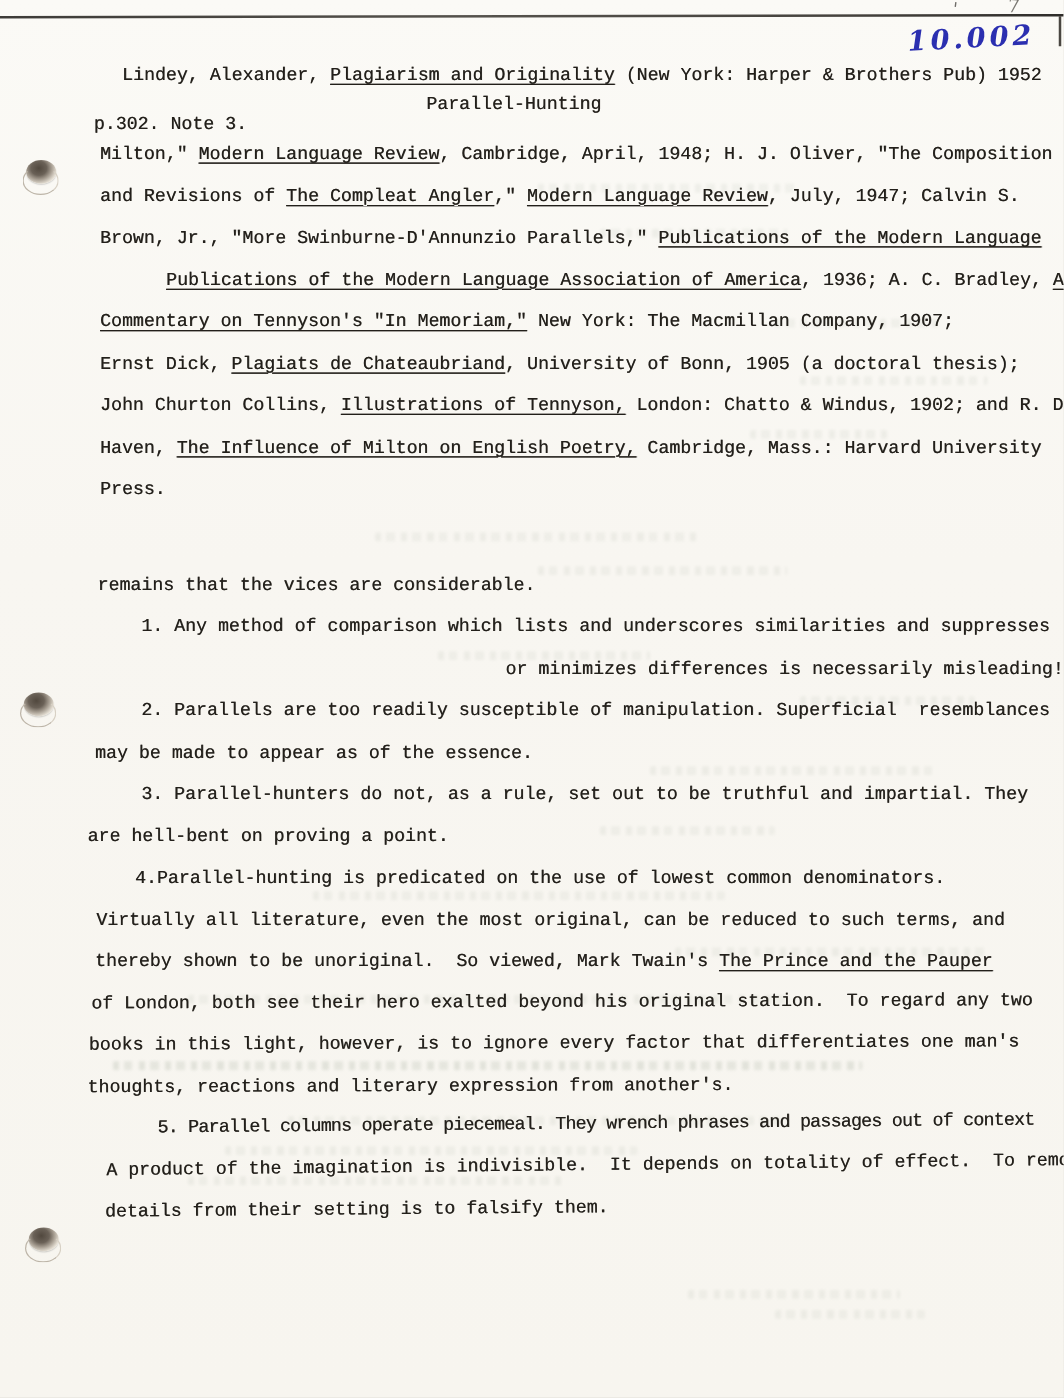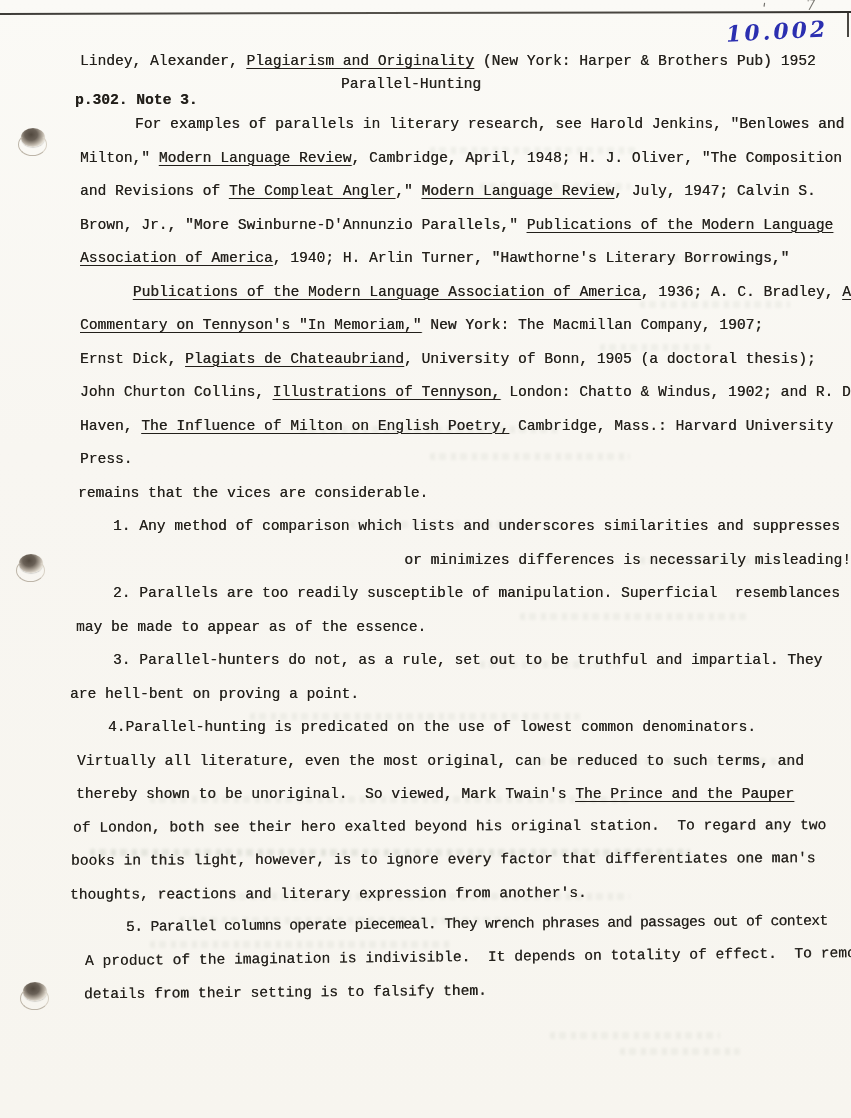--- a/index.html
+++ b/index.html
@@ -59,23 +59,23 @@
   .doc{
     position:absolute;left:0;top:0;width:851px;
     padding-top:46px;
     font-size:14.6px;
   }
   .ln{
     position:relative;height:33.5px;line-height:33.5px;
     white-space:pre;
     text-shadow:0.3px 0 0 rgba(30,27,22,.75);
   }
-  .ln.citation{height:30px;line-height:30px;}
+  .ln.citation{height:30px;line-height:30px;text-align:center;}
   .ln.heading{height:16px;line-height:16px;margin-left:20px;}
-  .ln.noteref{height:16px;line-height:16px;font-weight:bold;}
+  .ln.noteref{height:16px;line-height:16px;}
   .ln.squeeze{letter-spacing:-0.6px;}
   .u{
     text-decoration:underline;
     text-decoration-thickness:1.4px;
     text-underline-offset:2.5px;
   }
   .margin-label{
     position:absolute;left:37px;top:0;
   }
   
@@ -132,32 +132,30 @@
   <div class="ghost" style="left:230px;top:893px;width:400px"></div>
   <div class="ghost" style="left:180px;top:917px;width:330px"></div>
   <div class="ghost" style="left:150px;top:941px;width:300px"></div>
   <div class="ghost" style="left:550px;top:1032px;width:170px"></div>
   <div class="ghost" style="left:620px;top:1048px;width:120px"></div>
 
   <div class="doc">
       <div class="ln citation" style="padding-left: 80px;"><span>Lindey, Alexander, </span><span class="u">Plagiarism and Originality</span><span> (New York: Harper &amp; Brothers Pub) 1952</span></div>
       <div class="ln heading" style="padding-left: 321px;"><span>Parallel-Hunting</span></div>
       <div class="ln noteref" style="padding-left: 75px;"><span>p.302. Note 3.</span></div>
-      <div class="ln" style="padding-left: 135px;"><span>For examples of parallels in literary research, see Harold Jenkins, "Benlowes and</span></div>
       <div class="ln" style="padding-left: 80px;"><span>Milton," </span><span class="u">Modern Language Review</span><span>, Cambridge, April, 1948; H. J. Oliver, "The Composition</span></div>
       <div class="ln" style="padding-left: 80px;"><span>and Revisions of </span><span class="u">The Compleat Angler</span><span>," </span><span class="u">Modern Language Review</span><span>, July, 1947; Calvin S.</span></div>
       <div class="ln" style="padding-left: 80px;"><span>Brown, Jr., "More Swinburne-D'Annunzio Parallels," </span><span class="u">Publications of the Modern Language</span></div>
-      <div class="ln" style="padding-left: 80px;"><span class="u">Association of America</span><span>, 1940; H. Arlin Turner, "Hawthorne's Literary Borrowings,"</span></div>
       <div class="ln" style="padding-left: 80px; text-align: right;"><span class="u">Publications of the Modern Language Association of America</span><span>, 1936; A. C. Bradley, </span><span class="u">A</span></div>
       <div class="ln" style="padding-left: 80px;"><span class="u">Commentary on Tennyson's "In Memoriam,"</span><span> New York: The Macmillan Company, 1907;</span></div>
       <div class="ln" style="padding-left: 80px;"><span>Ernst Dick, </span><span class="u">Plagiats de Chateaubriand</span><span>, University of Bonn, 1905 (a doctoral thesis);</span></div>
       <div class="ln" style="padding-left: 80px;"><span>John Churton Collins, </span><span class="u">Illustrations of Tennyson,</span><span> London: Chatto &amp; Windus, 1902; and R. D.</span></div>
       <div class="ln" style="padding-left: 80px;"><span>Haven, </span><span class="u">The Influence of Milton on English Poetry,</span><span> Cambridge, Mass.: Harvard University</span></div>
       <div class="ln" style="padding-left: 80px;"><span>Press.</span></div>
-      <div class="ln" style="padding-left: 78px;"><span>remains that the vices are considerable.</span></div>
+      <div class="ln" style="padding-left: 78px; margin-top: 43px;"><span>remains that the vices are considerable.</span></div>
       <div class="ln" style="padding-left: 113px;"><span>1. Any method of comparison which lists and underscores similarities and suppresses</span></div>
       <div class="ln" style="padding-left: 80px; text-align: right;"><span>or minimizes differences is necessarily misleading!</span></div>
       <div class="ln" style="padding-left: 113px;"><span>2. Parallels are too readily susceptible of manipulation. Superficial  resemblances</span></div>
       <div class="ln" style="padding-left: 76px;"><span>may be made to appear as of the essence.</span></div>
       <div class="ln" style="padding-left: 113px;"><span>3. Parallel-hunters do not, as a rule, set out to be truthful and impartial. They</span></div>
       <div class="ln" style="padding-left: 70px;"><span>are hell-bent on proving a point.</span></div>
       <div class="ln" style="padding-left: 108px;"><span>4.Parallel-hunting is predicated on the use of lowest common denominators.</span></div>
       <div class="ln" style="padding-left: 77px;"><span>Virtually all literature, even the most original, can be reduced to such terms, and</span></div>
       <div class="ln" style="padding-left: 76px;"><span>thereby shown to be unoriginal.  So viewed, Mark Twain's </span><span class="u">The Prince and the Pauper</span></div>
       <div class="ln" style="padding-left: 73px; transform: rotate(-0.2deg); transform-origin: left center;"><span>of London, both see their hero exalted beyond his original station.  To regard any two</span></div>

